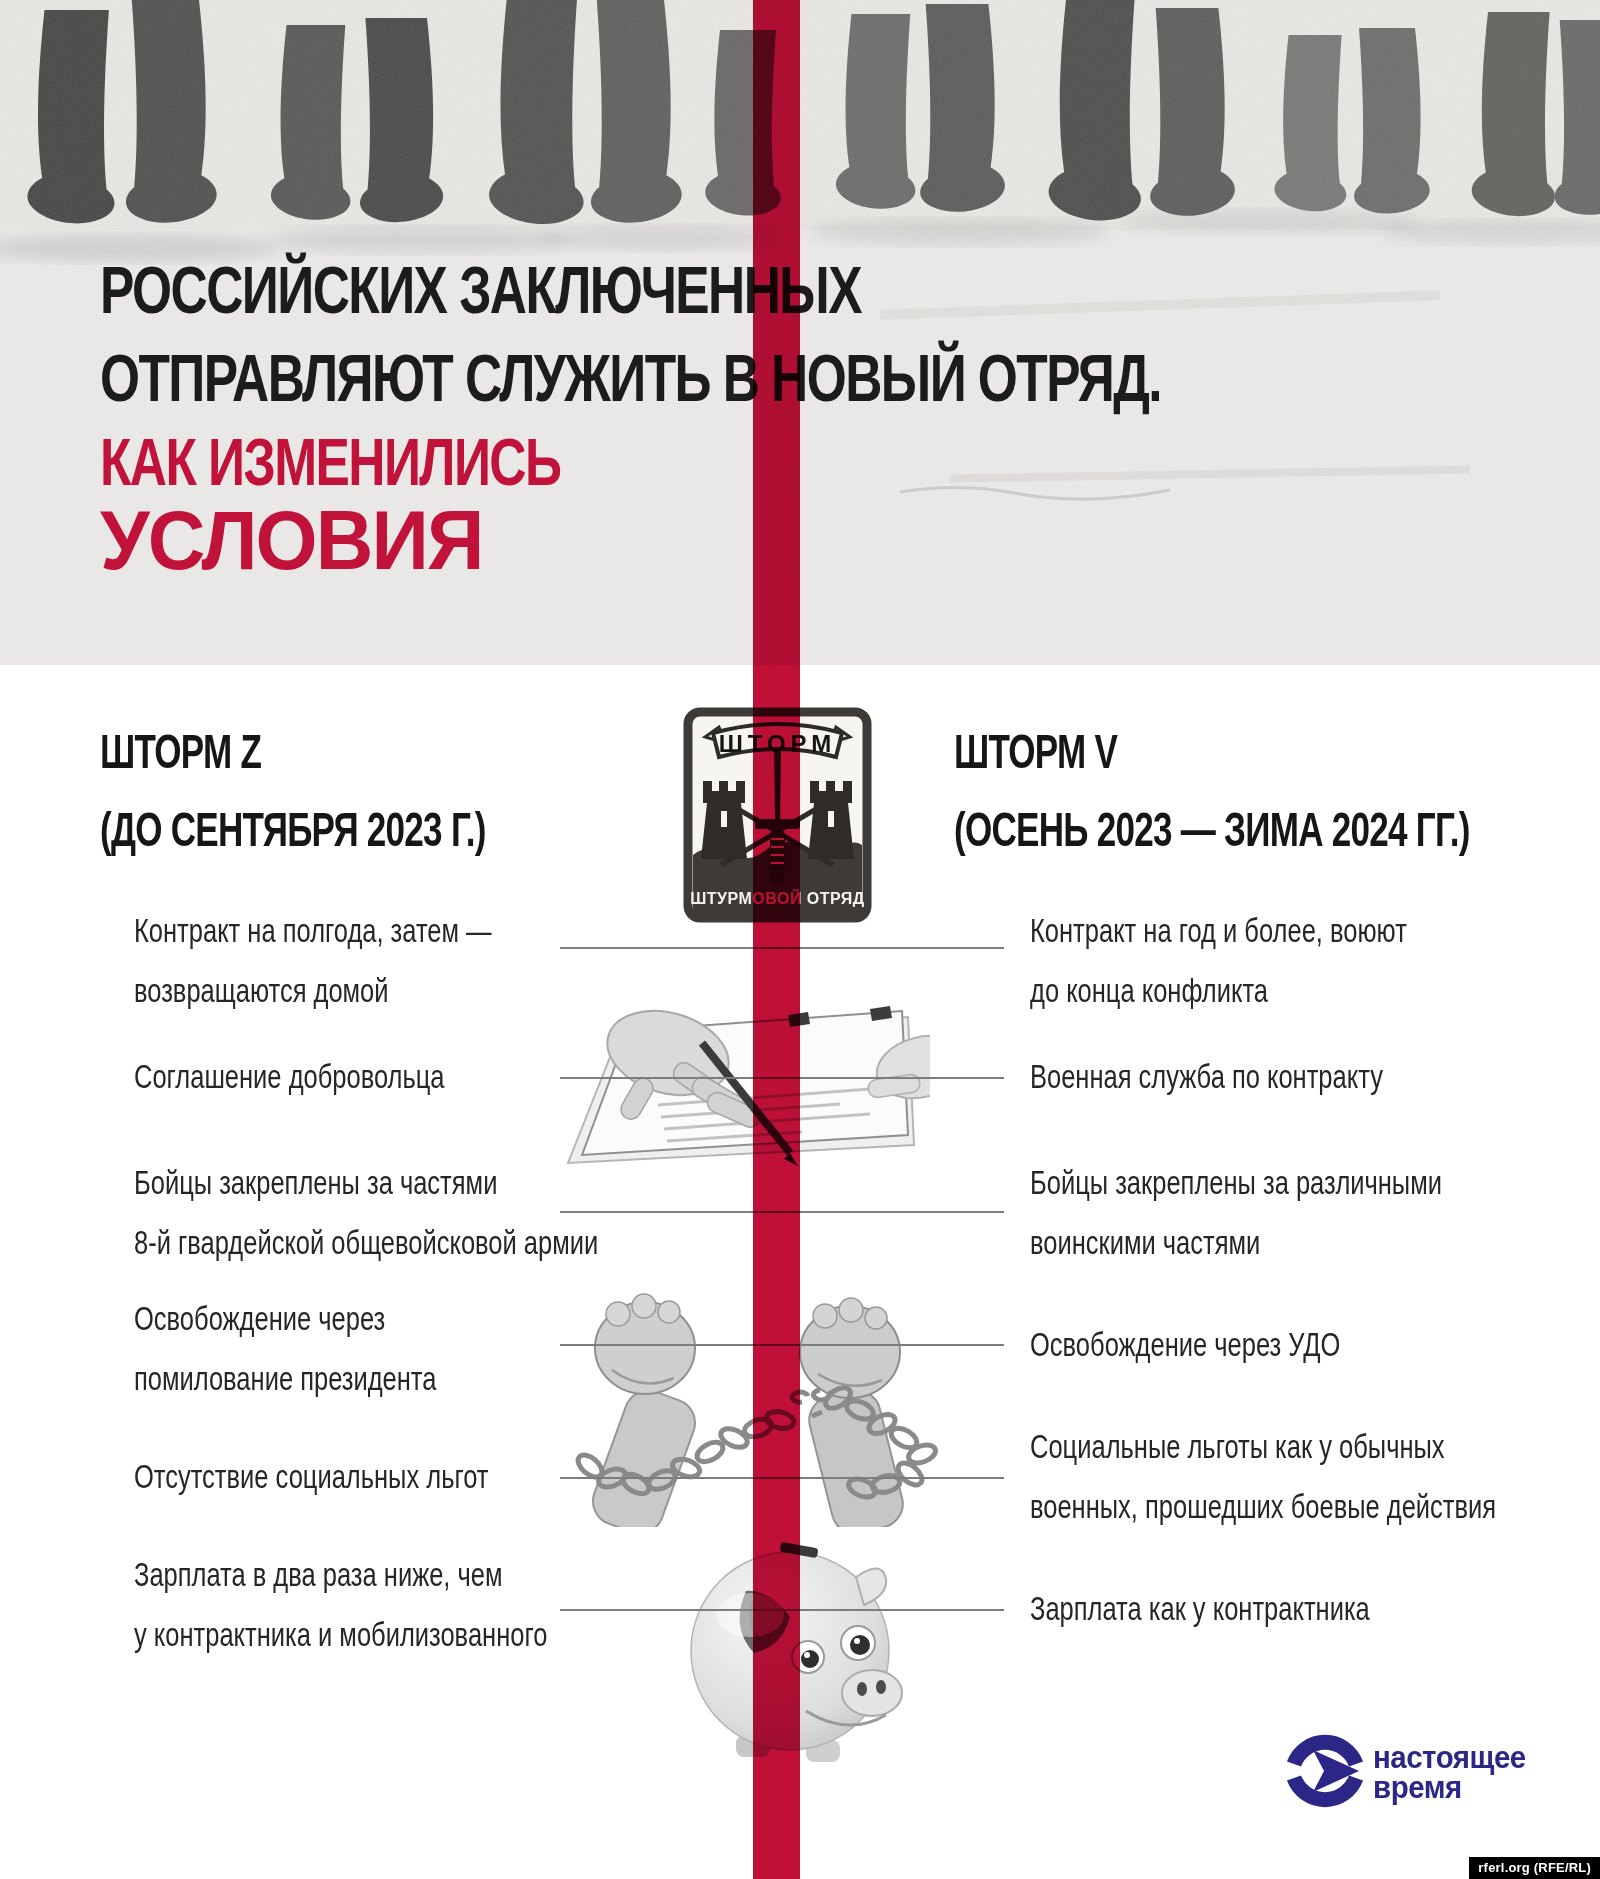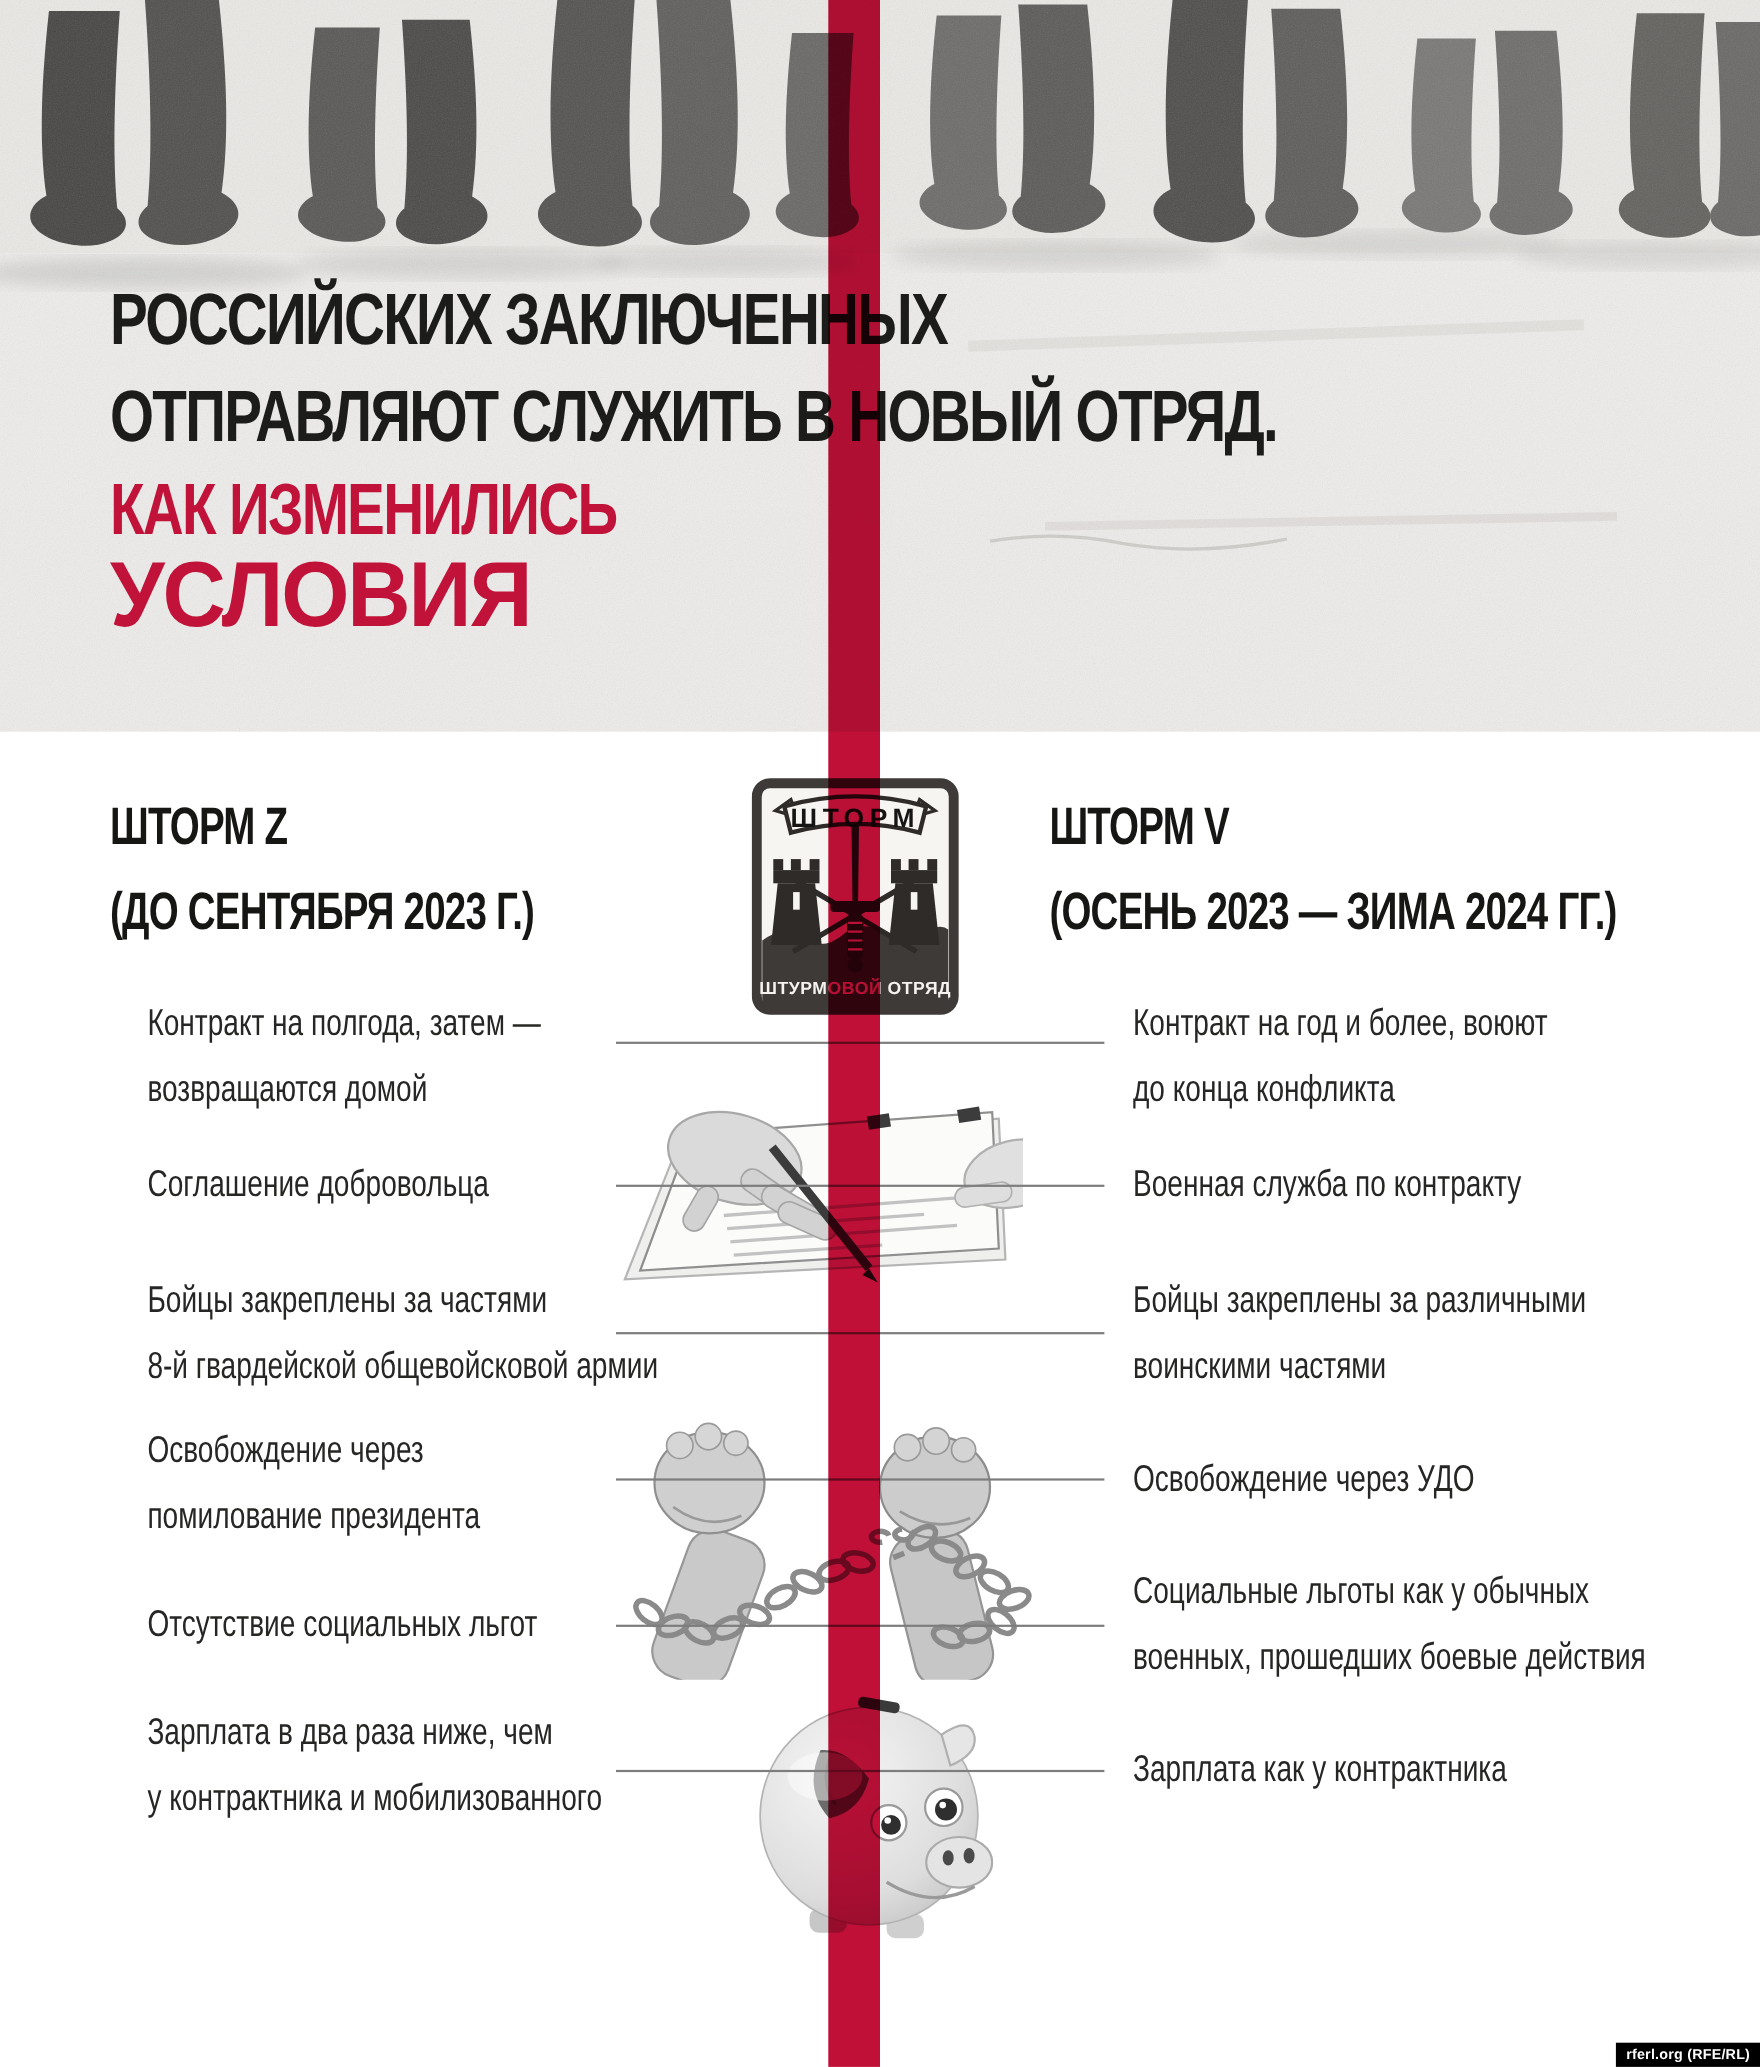--- a/index.html
+++ b/index.html
@@ -277,16 +277,27 @@
   <div class="cell right" style="top:1314px">Освобождение через УДО</div>
   <div class="cell left" style="top:1446px">Отсутствие социальных льгот</div>
   <div class="cell right" style="top:1416px">Социальные льготы как у обычных
 военных, прошедших боевые действия</div>
   <div class="cell left" style="top:1544px">Зарплата в два раза ниже, чем
 у контрактника и мобилизованного</div>
   <div class="cell right" style="top:1578px">Зарплата как у контрактника</div>
 
   <div class="stripe"></div>
 
+  <div class="brand">
+    <svg width="80" height="80" viewBox="0 0 80 80">
+      <path d="M9,33 A33,33 0 0 1 71,33" stroke="#2c2787" stroke-width="15" fill="none"></path>
+      <path d="M9,47 A33,33 0 0 0 71,47" stroke="#2c2787" stroke-width="15" fill="none"></path>
+      <polygon points="28,19 74,40 28,61 39,40" fill="#2c2787"></polygon>
+    </svg>
+    <div class="txt">
+      <div>настоящее</div>
+      <div>время</div>
+    </div>
+  </div>
 
   <div class="credit">rferl.org (RFE/RL)</div>
 
 </div>
 
 </body></html>

